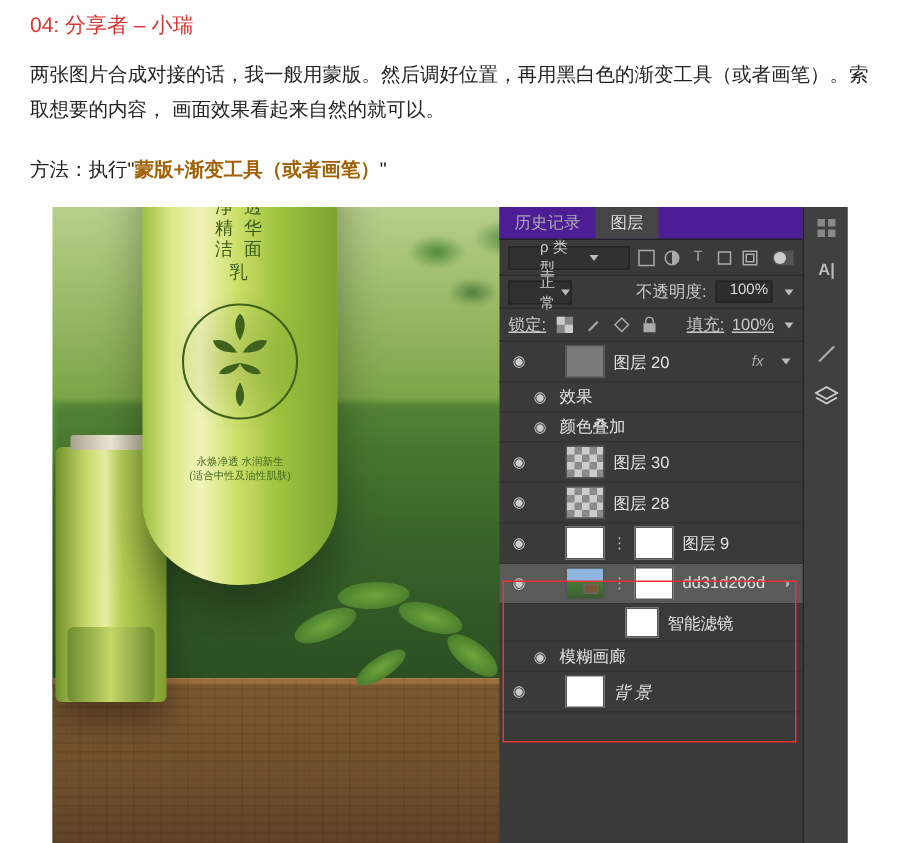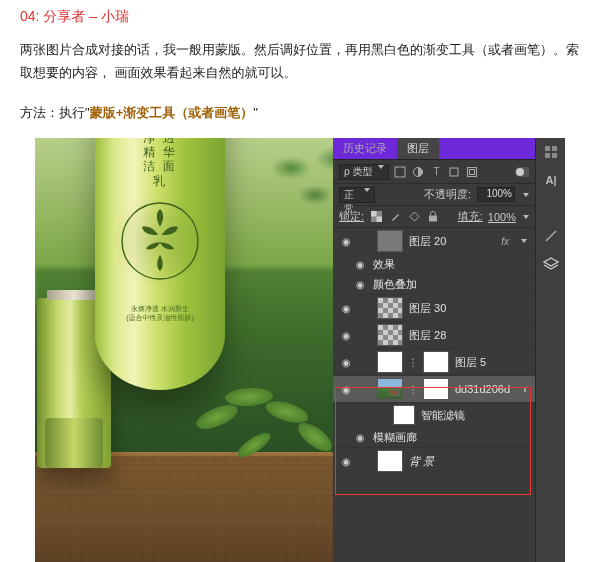--- a/index.html
+++ b/index.html
@@ -76,32 +76,32 @@
   }
   .bottle-neck {
     position: absolute; left: 10px; right: 10px; top: -8px; height: 10px;
     background: linear-gradient(90deg, #a8a18c, #efe9d7, #a8a18c); border-radius: 2px;
   }
 
   .ps { position:absolute; right:0; top:0; width:232px; height:430px; background:#3a3a3a; color:#c8c8c8; font-size:11px; font-family:"Microsoft YaHei",sans-serif; }
   .ps-side { position:absolute; right:0; top:0; width:30px; height:100%; background:#3f3f3f; border-left:1px solid #272727; }
   .side-icon { width:30px; height:28px; display:flex; align-items:center; justify-content:center; color:#bbb; }
   .ps-main { position:absolute; left:0; top:0; right:30px; bottom:0; }
-  .tabs { display:flex; height:22px; background:#6d28d9; border-bottom:1px solid #222; }
+  .tabs { display:flex; height:22px; background:#4c1d95; border-bottom:1px solid #222; }
   .tab { padding:3px 10px 0; font-size:11px; color:#aaa; }
   .tab.active { background:#454545; color:#ddd; }
   .filter-row { display:flex; align-items:center; height:24px; padding:0 6px; gap:4px; border-bottom:1px solid #2c2c2c; }
-  .sel { display:inline-flex; align-items:flex-start; background:#303030; border:1px solid #232323; height:16px; padding:0 4px; font-size:10px; color:#ccc; gap:4px; }
+  .sel { display:inline-flex; align-items:center; background:#303030; border:1px solid #232323; height:16px; padding:0 20px; font-size:10px; color:#ccc; gap:4px; }
   .mini-icon { width:14px; height:14px; display:inline-flex; align-items:center; justify-content:center; color:#aaa; font-size:10px; }
   .row2 { display:flex; align-items:center; height:22px; padding:0 6px; gap:6px; border-bottom:1px solid #2c2c2c; }
   .row2 .field { background:#2d2d2d; border:1px solid #222; height:15px; width:38px; font-size:10px; color:#ddd; text-align:right; padding-right:2px; }
   .lock-row { display:flex; align-items:center; height:22px; padding:0 6px; gap:5px; border-bottom:1px solid #2c2c2c;text-decoration:underline; }
   .layers { position:relative; }
   .layer { display:flex; align-items:center; min-height:27px; padding:2px 4px 2px 6px; gap:6px; border-bottom:1px solid #333; }
-  .layer.indent1 { padding-left:40px; }
+  .layer.indent1 { padding-left:64px; }
   .layer.indent2 { padding-left:50px; }
   .layer.sel-bg { background:#5a5a5a; }
   .eye { width:14px; height:14px; display:flex; align-items:center; justify-content:center; color:#ccc; font-size:10px; }
   .thumb { width:26px; height:22px; border:1px solid #555; background:#ccc; display:inline-block; }
   .thumb.mask { background:#fff; }
   .thumb.checker { background:
     linear-gradient(45deg,#888 25%,transparent 25%,transparent 75%,#888 75%) 0 0/10px 10px,
     linear-gradient(45deg,#888 25%,#ccc 25%,#ccc 75%,#888 75%) 5px 5px/10px 10px; }
   .thumb.grey { background:#7a7a7a; }
   .thumb.img { background:linear-gradient(180deg,#8fb6de 40%, #4a7c3b 41%, #3b5c2f 100%); position:relative; }
@@ -299,21 +299,21 @@
             <span class="thumb checker"></span>
             <span class="layer-name">图层 28</span>
           </div>
 
           <div class="layer">
             <span class="eye">◉</span>
             <span style="width:12px;"></span>
             <span class="thumb mask"></span>
             <span class="link-icon">⋮</span>
             <span class="thumb mask"></span>
-            <span class="layer-name">图层 5</span>
+            <span class="layer-name">图层 9</span>
           </div>
 
           <div class="layer sel-bg">
             <span class="eye">◉</span>
             <span style="width:12px;"></span>
             <span class="thumb img so-badge"></span>
             <span class="link-icon">⋮</span>
             <span class="thumb mask"></span>
             <span class="layer-name">dd31d206d</span>
             <span class="layer-fx">◑</span>

